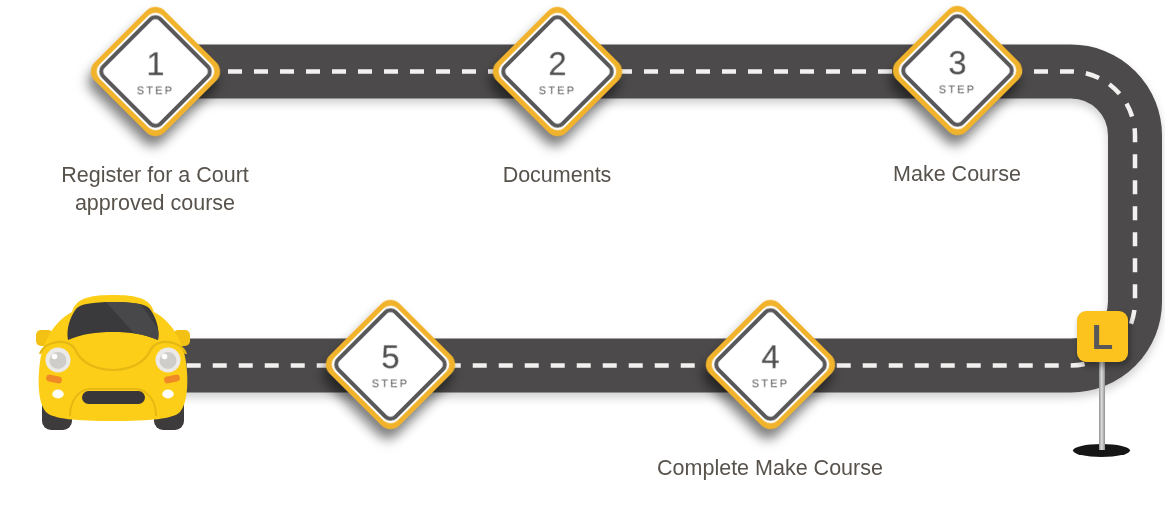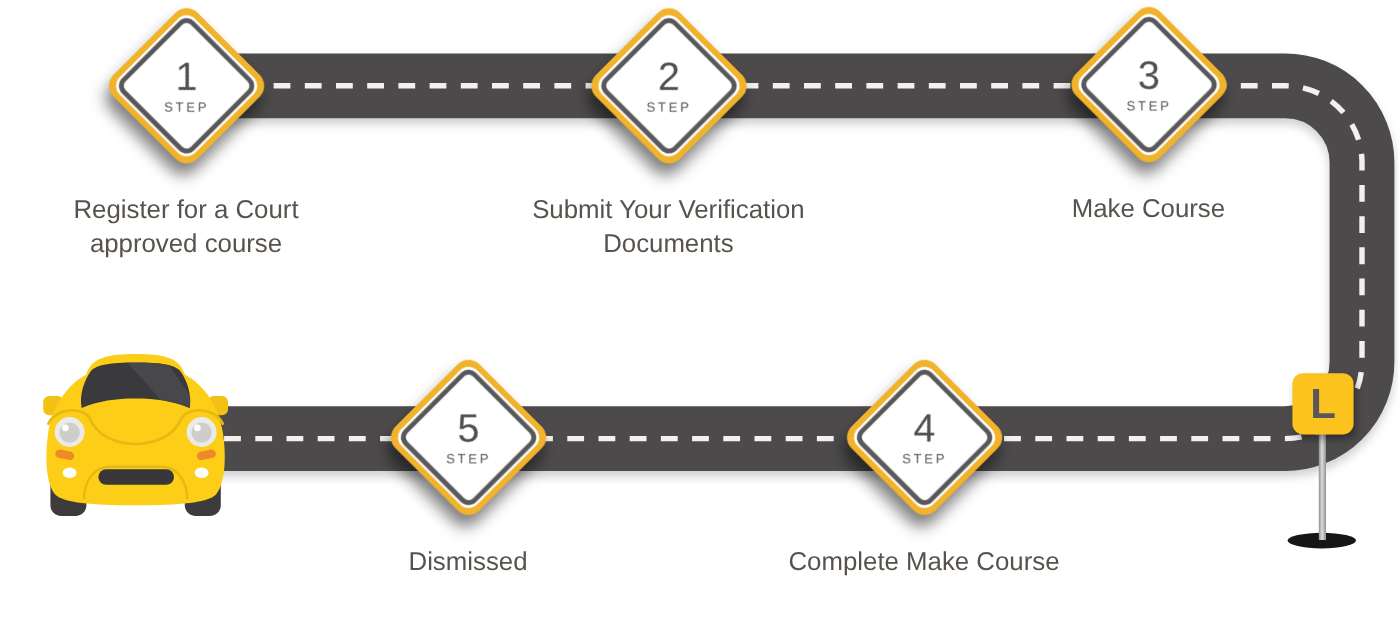--- a/index.html
+++ b/index.html
@@ -84,21 +84,20 @@
   <div class="step step2">
     <div class="sign">
       <div class="sign-mid"></div>
       <div class="sign-inner"></div>
       <div class="sign-content">
         <div class="sign-number">2</div>
         <div class="sign-step">STEP</div>
       </div>
     </div>
     <div class="caption">
-      <div>Submit Your Verification</div>
       <div>Documents</div>
     </div>
   </div>
 
   <div class="step step3">
     <div class="sign">
       <div class="sign-mid"></div>
       <div class="sign-inner"></div>
       <div class="sign-content">
         <div class="sign-number">3</div>
@@ -129,21 +128,20 @@
   <div class="step step5">
     <div class="sign">
       <div class="sign-mid"></div>
       <div class="sign-inner"></div>
       <div class="sign-content">
         <div class="sign-number">5</div>
         <div class="sign-step">STEP</div>
       </div>
     </div>
     <div class="caption">
-      <div>Dismissed</div>
     </div>
   </div>
 
   <div class="ground-shadow"></div>
   <div class="pole"></div>
   <div class="l-sign">
     <span>L</span>
   </div>
 
   <svg id="car" width="170" height="145" viewBox="0 0 170 145">

